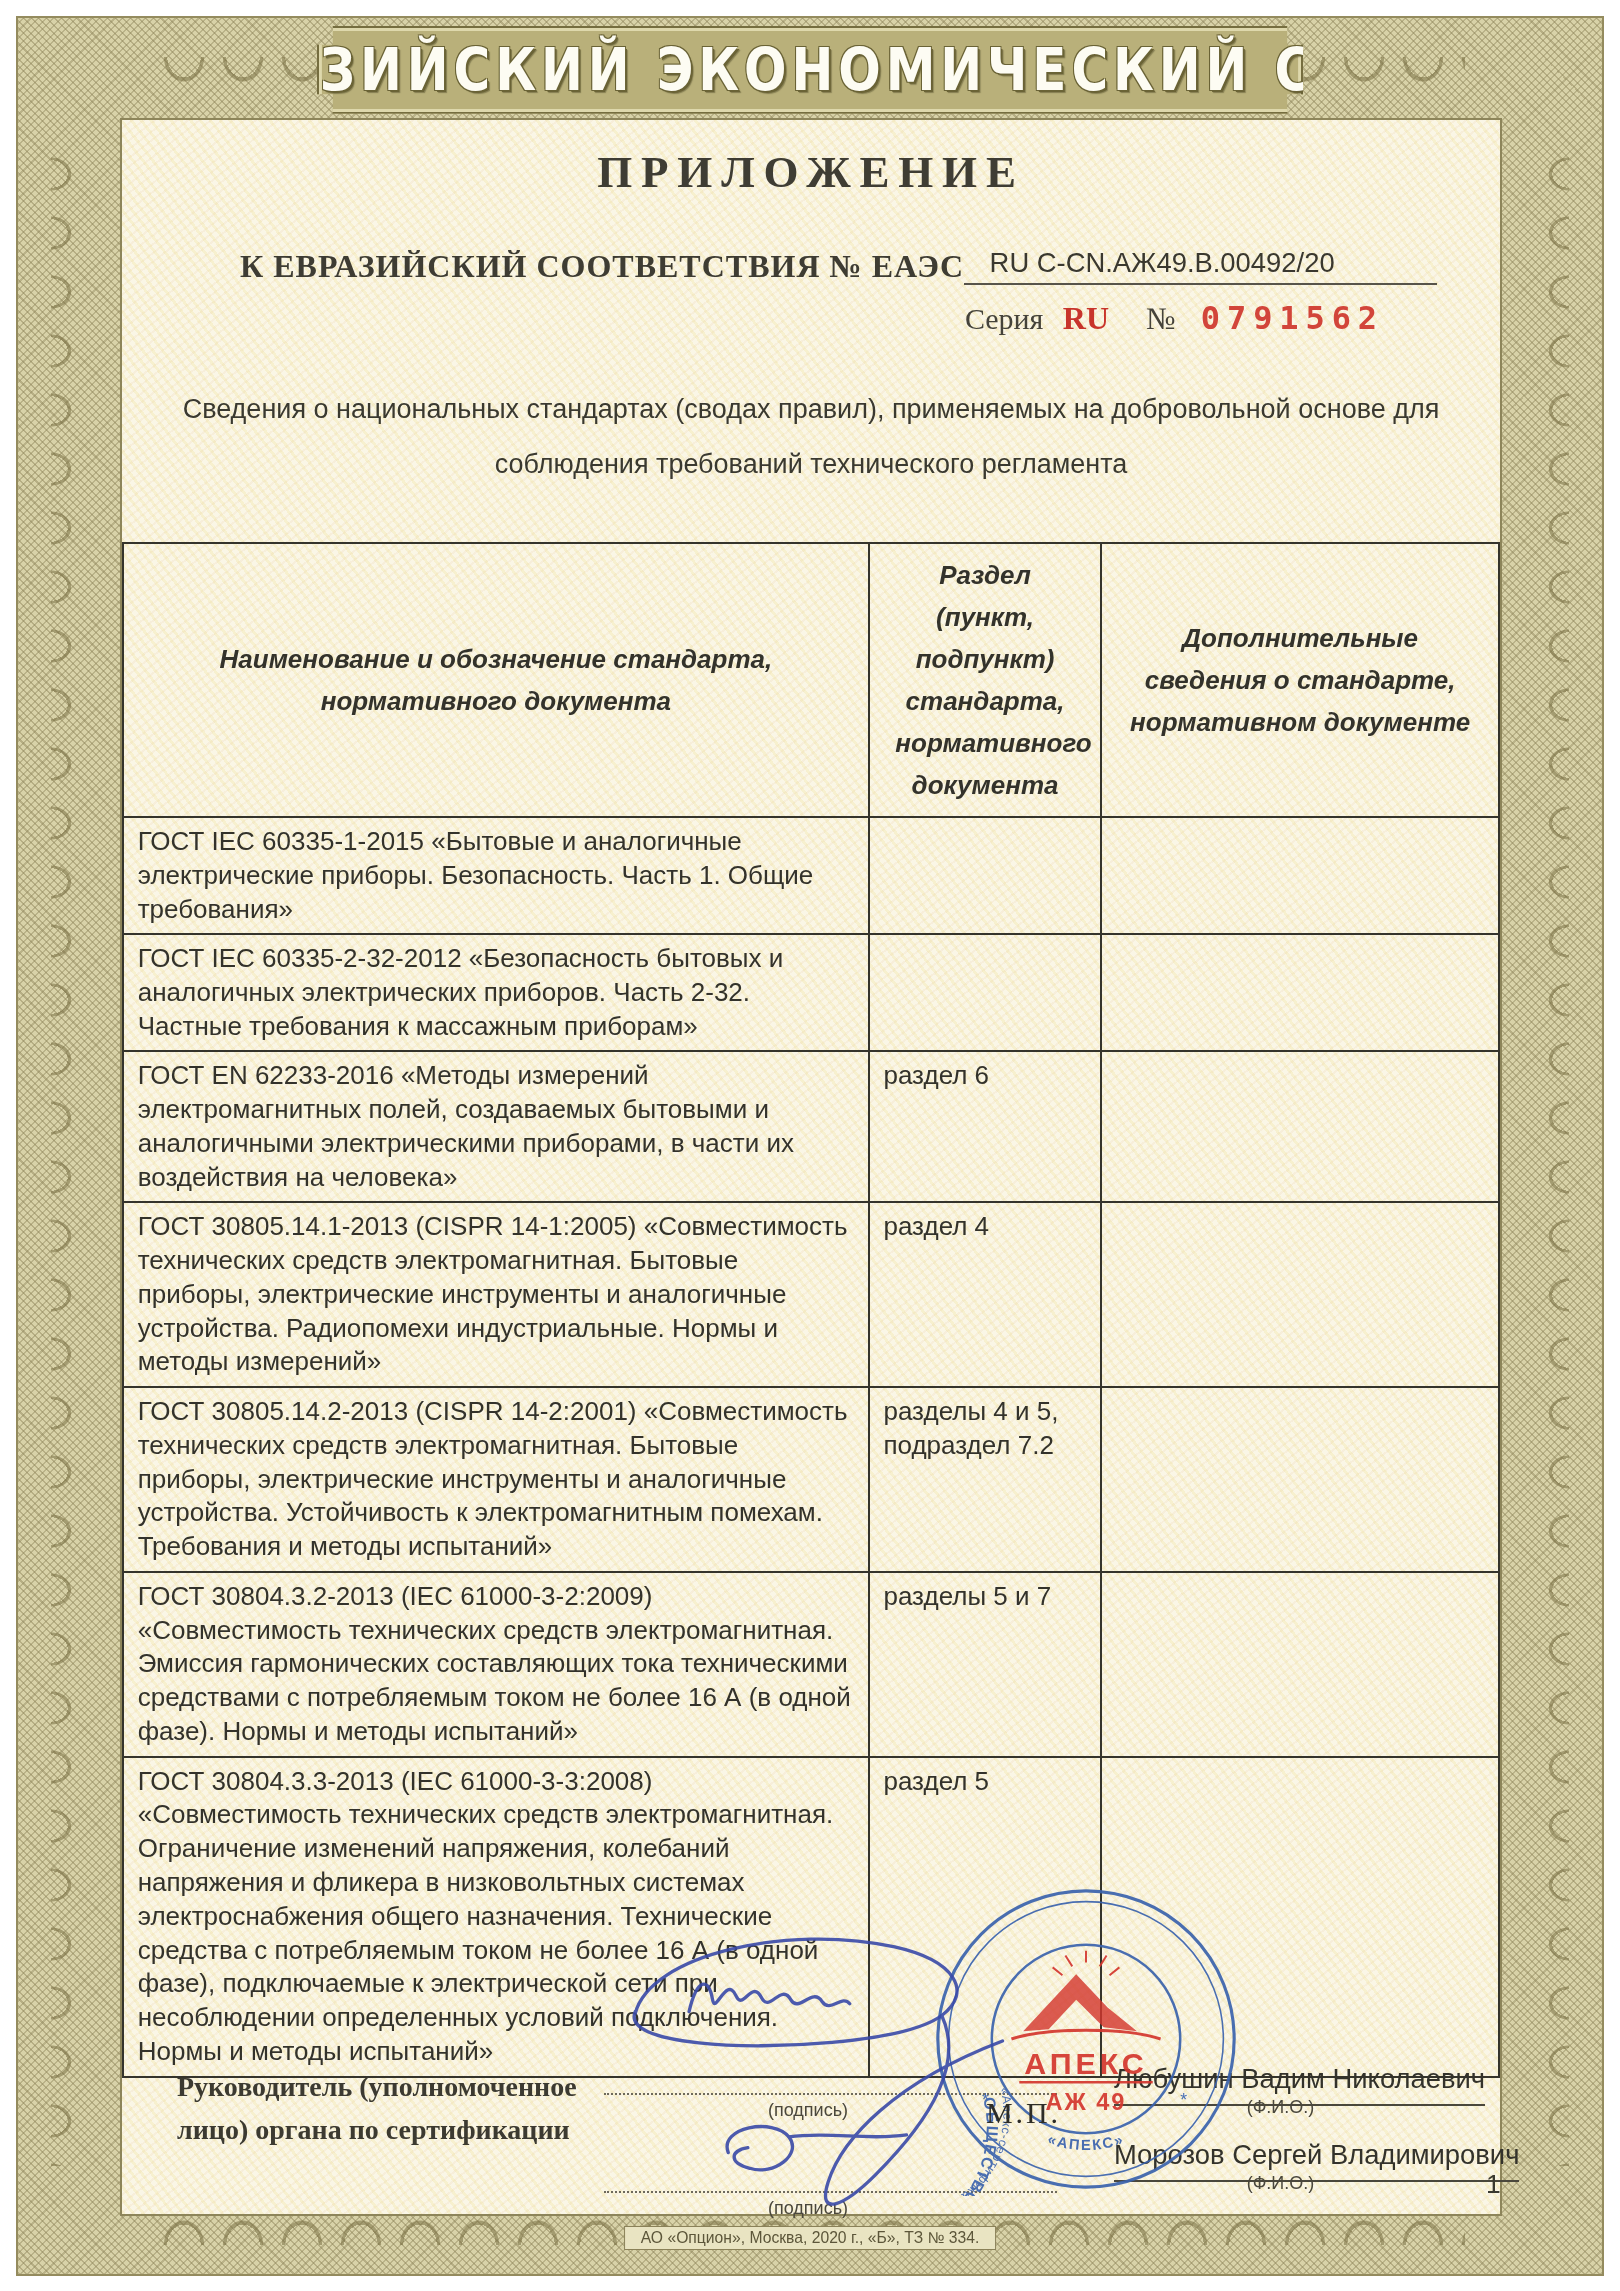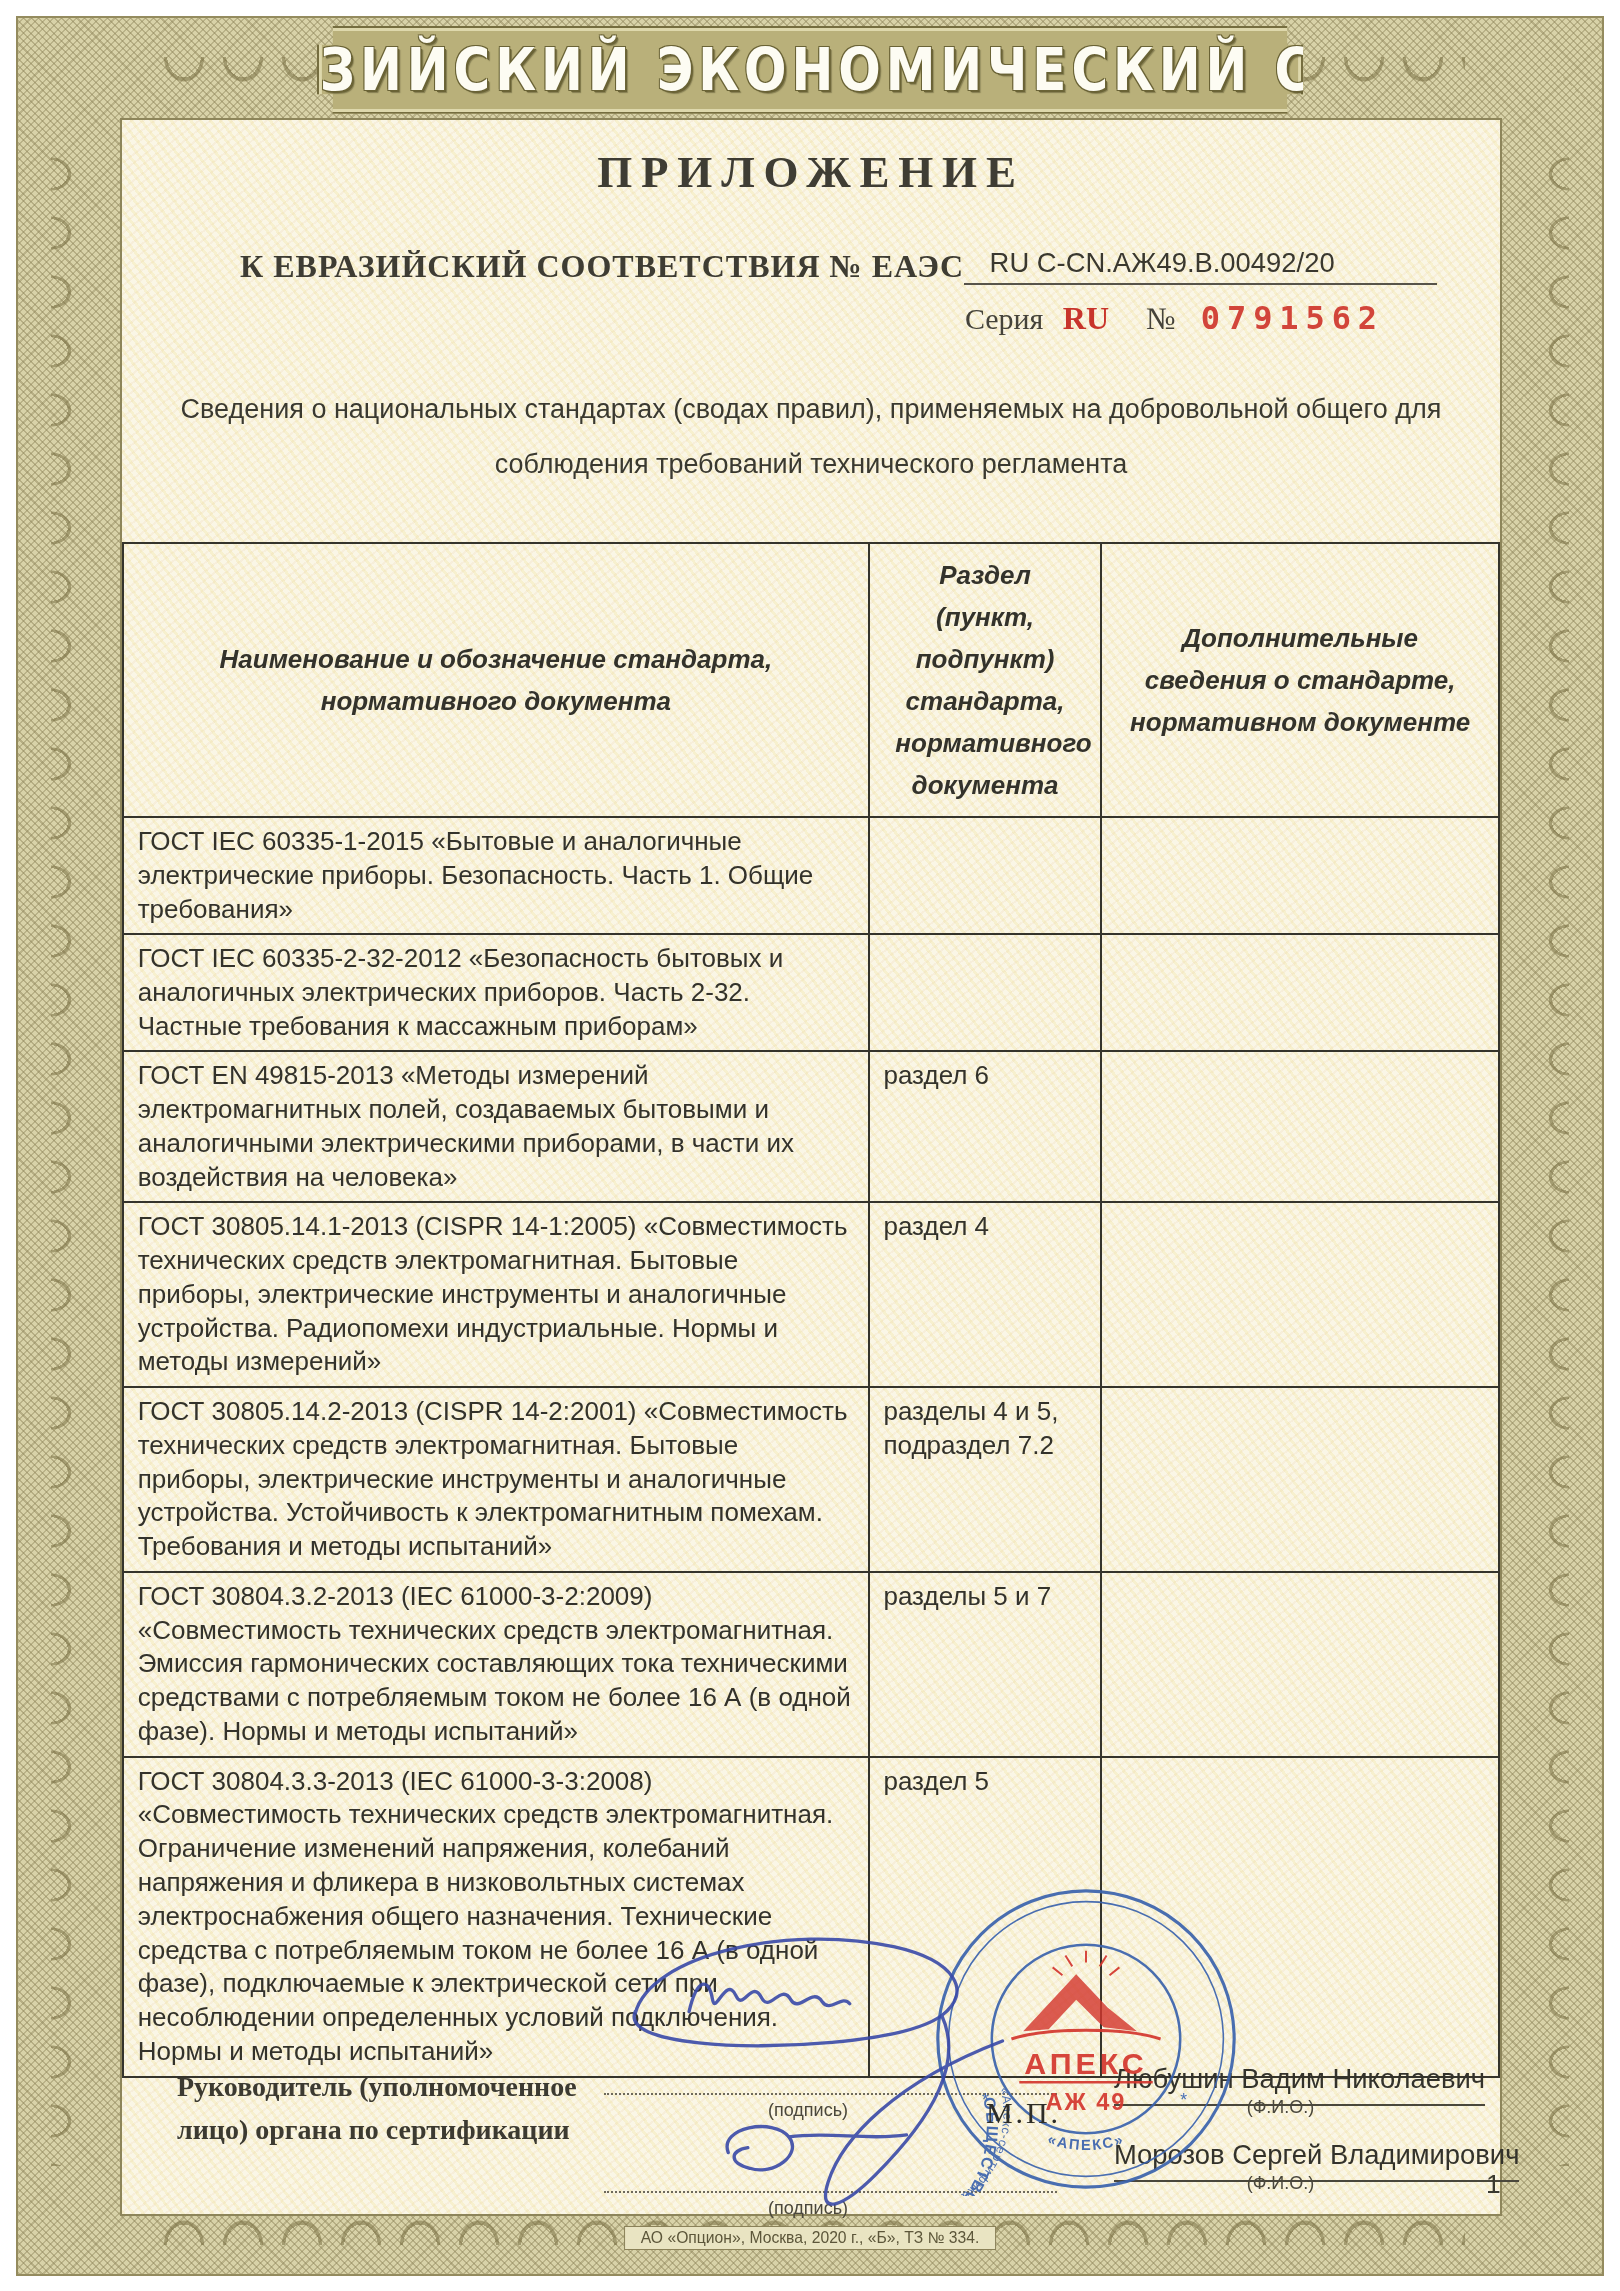--- a/index.html
+++ b/index.html
@@ -112,21 +112,21 @@
       <span class="cert-no">RU С-CN.АЖ49.В.00492/20</span>
     </div>
 
     <div class="series-row">
       <span class="series-label">Серия</span>
       <span class="series-value">RU</span>
       <span class="num-sign">№</span>
       <span class="blank-number">0791562</span>
     </div>
 
-    <p class="intro">Сведения о национальных стандартах (сводах правил), применяемых на добровольной общего для соблюдения требований технического регламента</p>
+    <p class="intro">Сведения о национальных стандартах (сводах правил), применяемых на добровольной основе для соблюдения требований технического регламента</p>
 
     <table class="std">
       <colgroup>
           <col class="c1">
           <col class="c2">
           <col class="c3">
         </colgroup>
       <tbody>
           <tr class="hd">
         <th>Наименование и обозначение стандарта, нормативного документа</th>
@@ -137,21 +137,21 @@
         <td>ГОСТ IEC 60335-1-2015 «Бытовые и аналогичные электрические приборы. Безопасность. Часть 1. Общие требования»</td>
         <td class="sec"></td>
         <td></td>
       </tr>
       <tr class="r2">
         <td>ГОСТ IEC 60335-2-32-2012 «Безопасность бытовых и аналогичных электрических приборов. Часть 2-32. Частные требования к массажным приборам»</td>
         <td class="sec"></td>
         <td></td>
       </tr>
       <tr class="r3">
-        <td>ГОСТ EN 49815-2013 «Методы измерений электромагнитных полей, создаваемых бытовыми и аналогичными электрическими приборами, в части их воздействия на человека»</td>
+        <td>ГОСТ EN 62233-2016 «Методы измерений электромагнитных полей, создаваемых бытовыми и аналогичными электрическими приборами, в части их воздействия на человека»</td>
         <td class="sec">раздел 6</td>
         <td></td>
       </tr>
       <tr class="r4">
         <td>ГОСТ 30805.14.1-2013 (CISPR 14-1:2005) «Совместимость технических средств электромагнитная. Бытовые приборы, электрические инструменты и аналогичные устройства. Радиопомехи индустриальные. Нормы и методы измерений»</td>
         <td class="sec">раздел 4</td>
         <td></td>
       </tr>
       <tr class="r5">
         <td>ГОСТ 30805.14.2-2013 (CISPR 14-2:2001) «Совместимость технических средств электромагнитная. Бытовые приборы, электрические инструменты и аналогичные устройства. Устойчивость к электромагнитным помехам. Требования и методы испытаний»</td>

